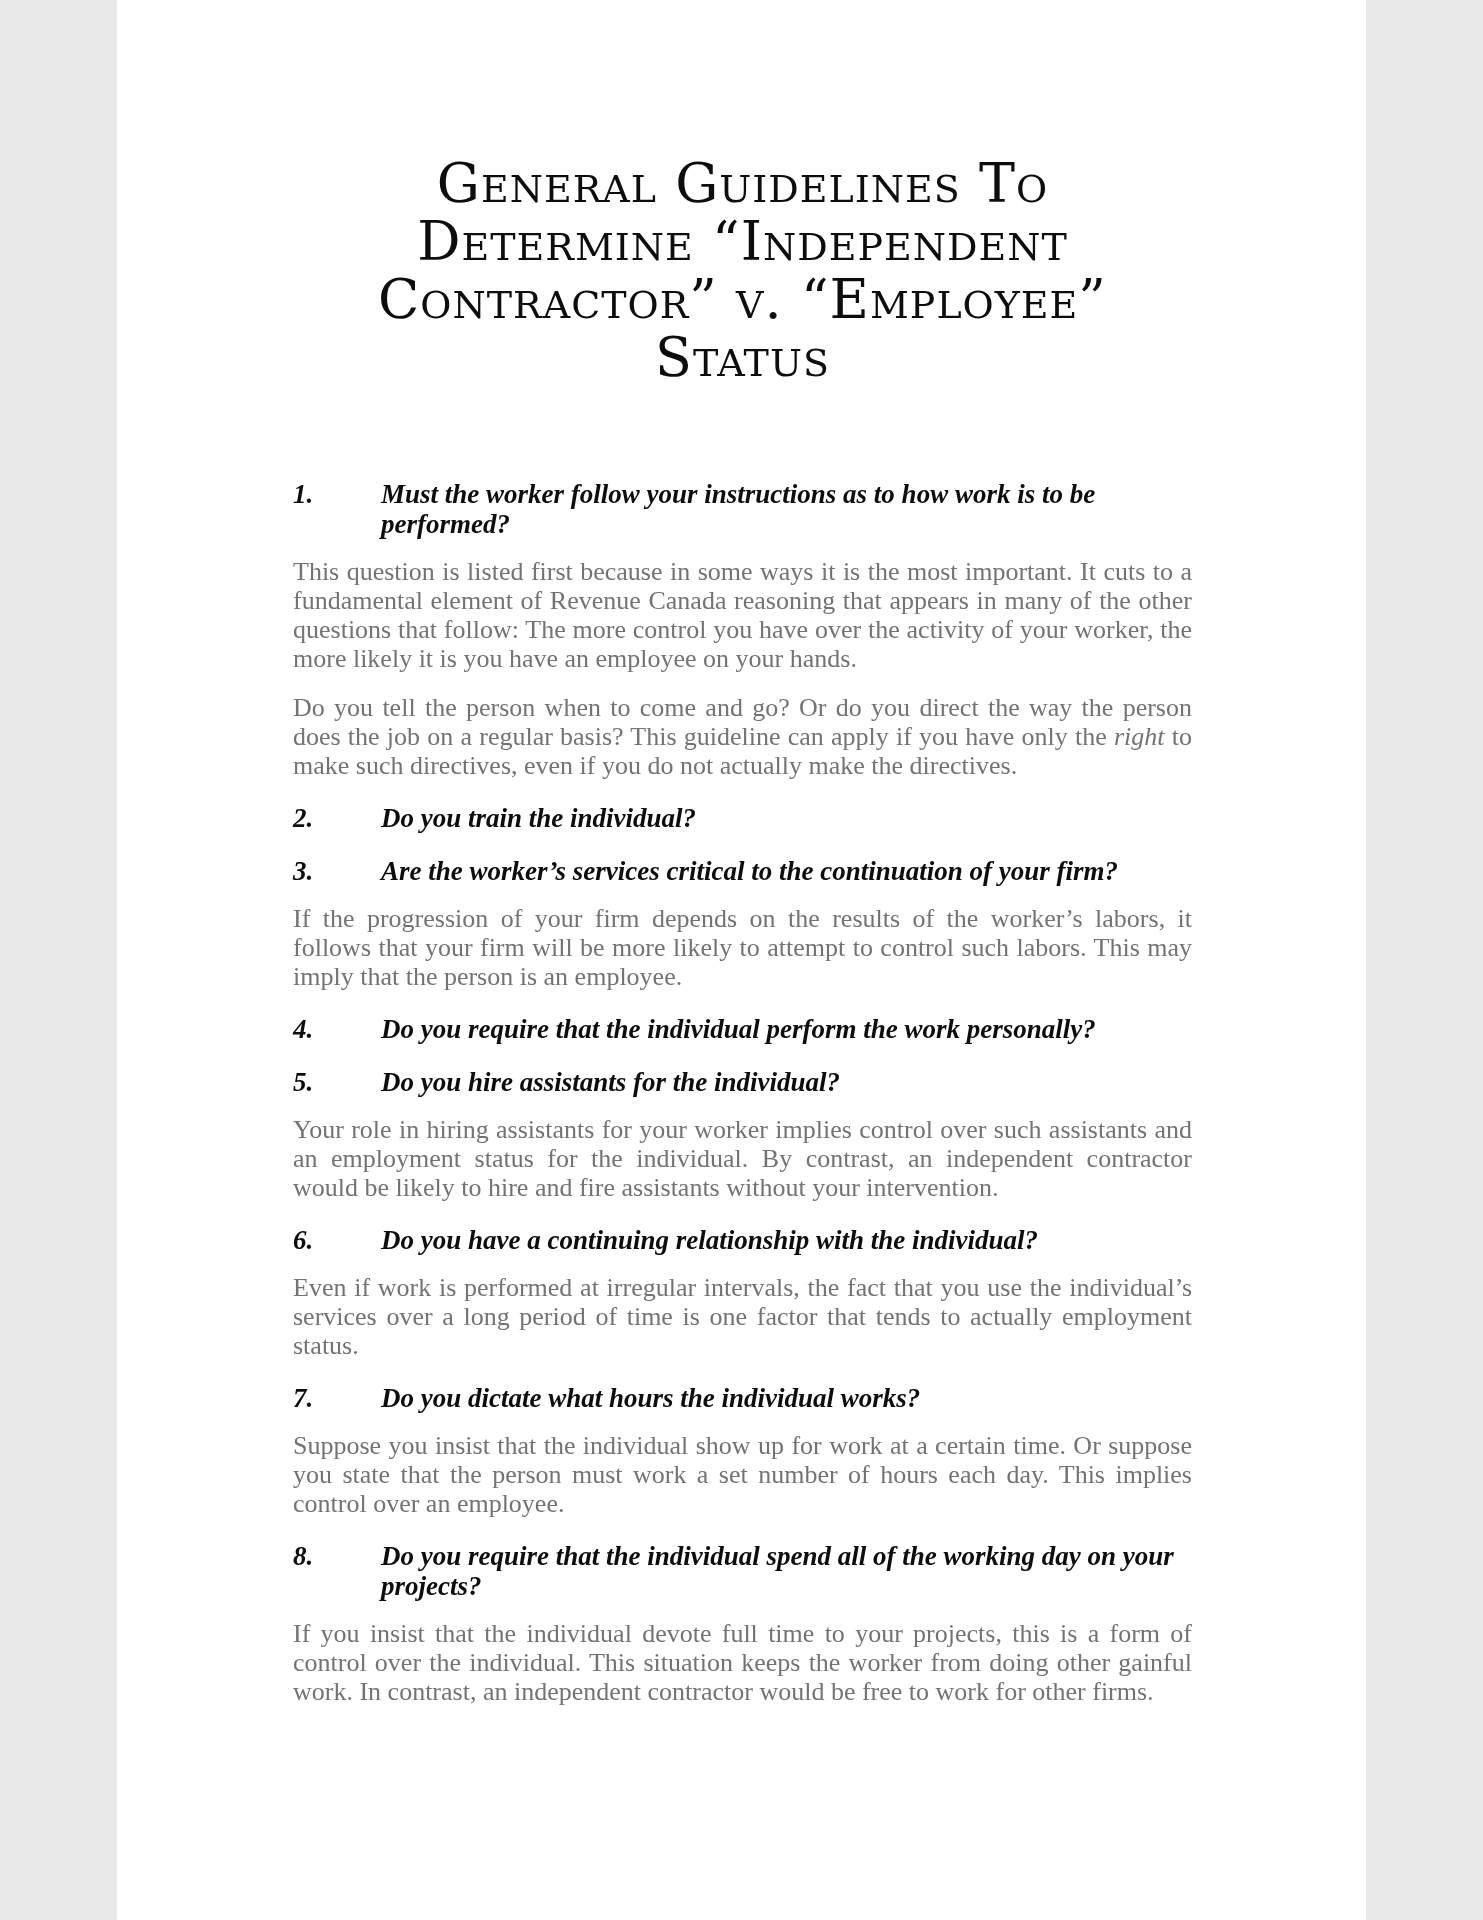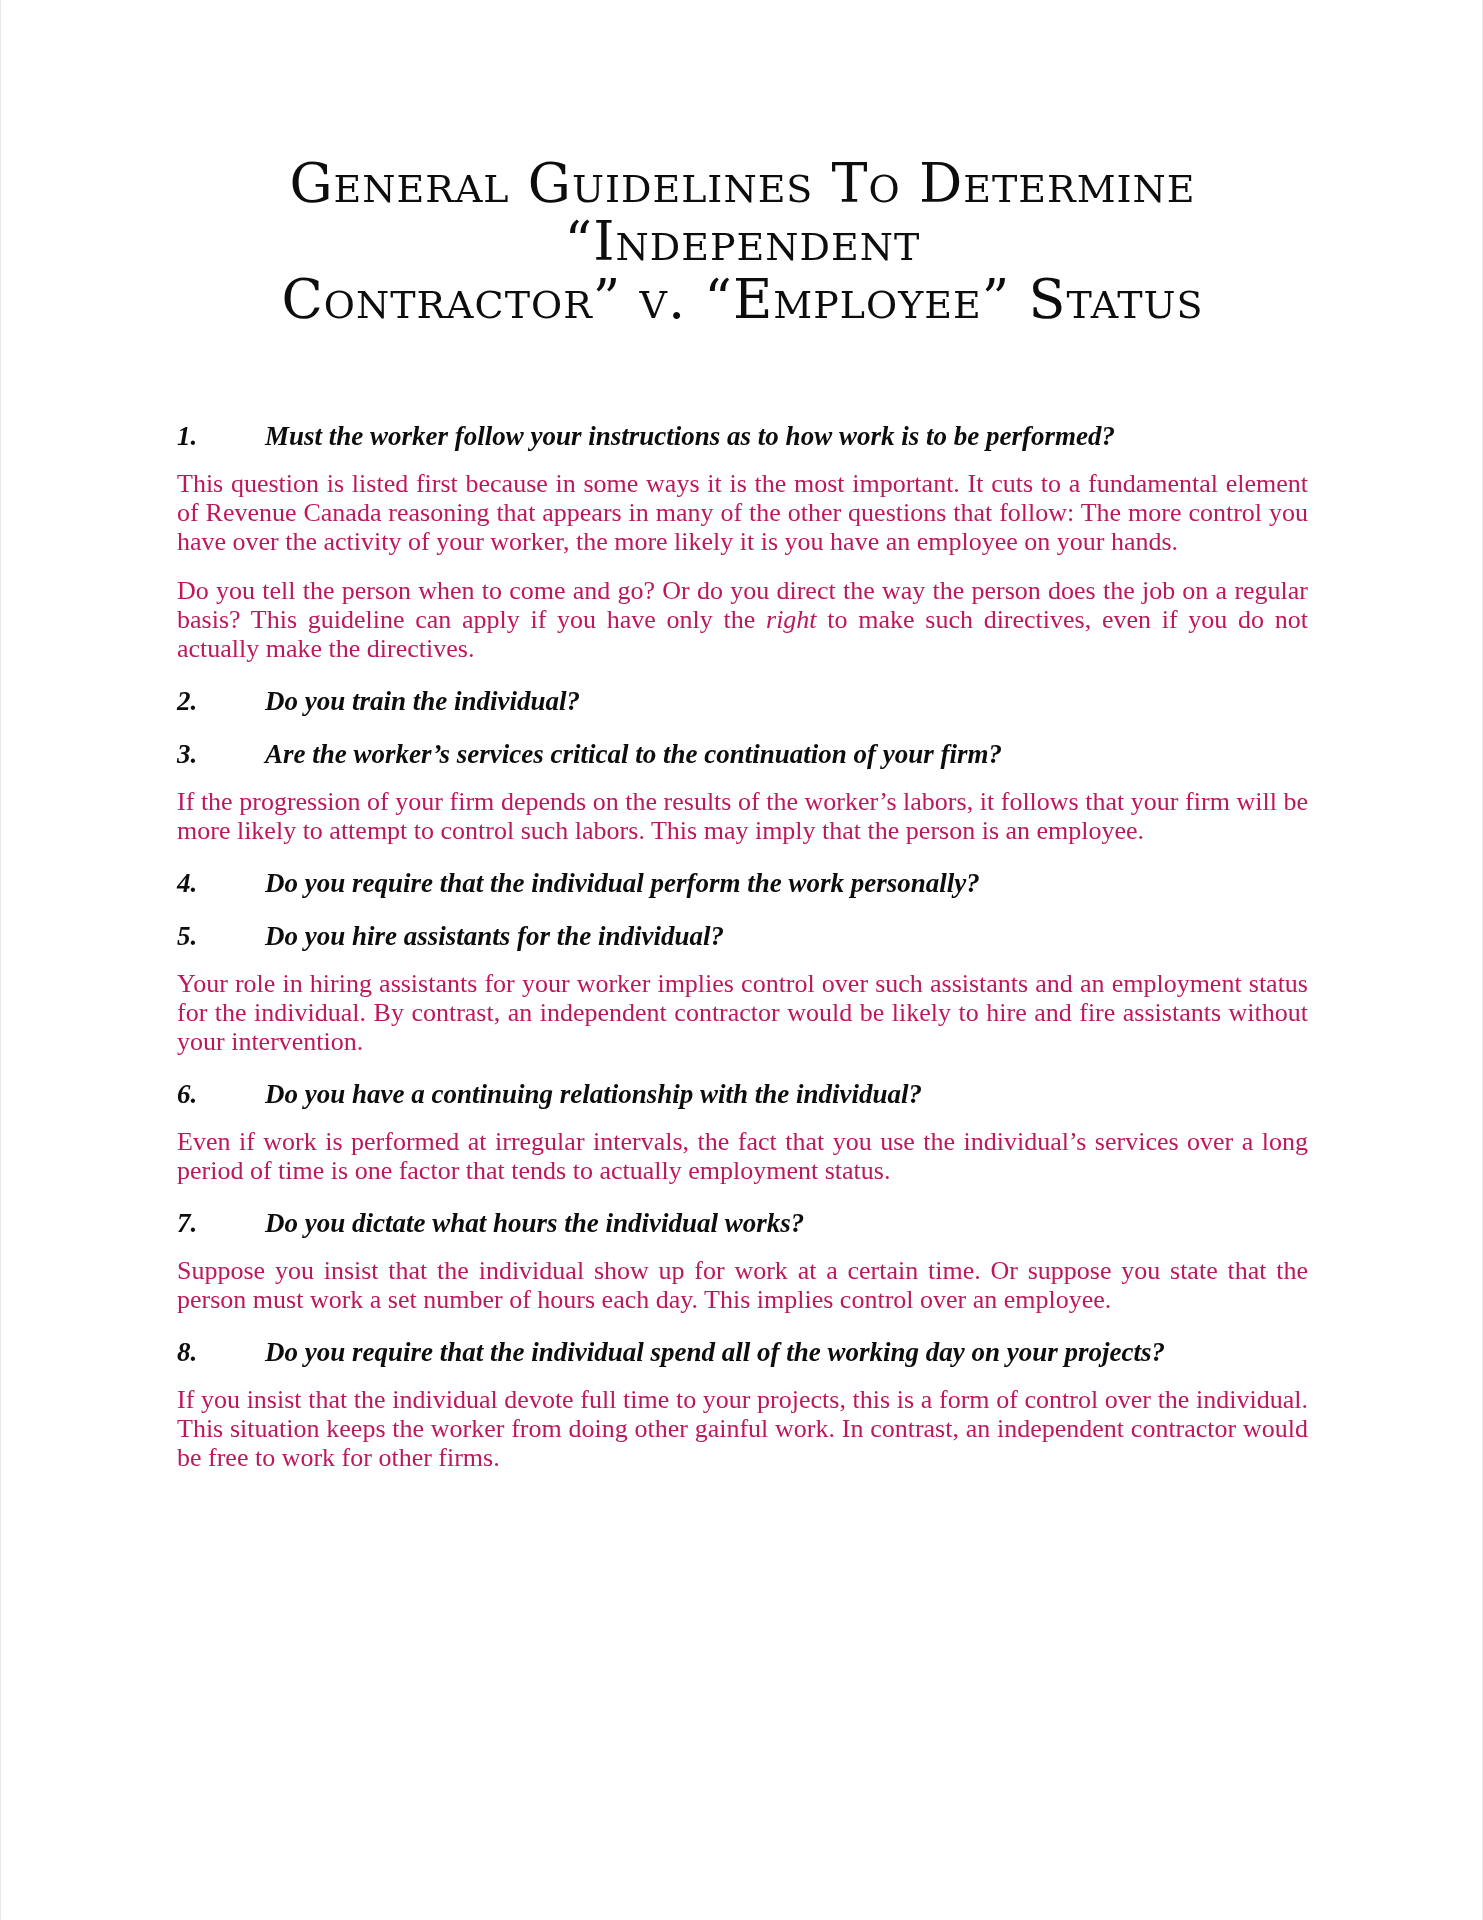--- a/index.html
+++ b/index.html
@@ -1,19 +1,19 @@
 <!DOCTYPE html>
 <html><head>
 <meta charset="utf-8">
 <style>
   * { box-sizing: border-box; }
   html, body { margin: 0; padding: 0; background: #e8e8e8; }
   .page {
     position: relative;
-    width: 1481px;
+    width: 1249px;
     height: 1920px;
     margin: 0 auto;
     background: #ffffff;
     color: #111111;
     font-family: "Liberation Serif", "DejaVu Serif", serif;
     padding: 155px 174px 0 176px;
     overflow: hidden;
   }
   .doc-title {
     font-family: "DejaVu Serif", "Liberation Serif", serif;
@@ -40,21 +40,21 @@
   .qnum {
     flex: 0 0 88px;
     font-style: italic;
   }
   .qtext { flex: 1 1 auto; }
   p.body {
     font-size: 26px;
     line-height: 29px;
     text-align: justify;
     margin: 0 0 20px 0;
-    color: #be185d;
+    color: #737373;
   }
   p.body:last-child { margin-bottom: 0; }
   p.body em { font-style: italic; }
   section { margin: 0; }
 </style>
 </head>
 <body>
 
 <div class="page">
 

